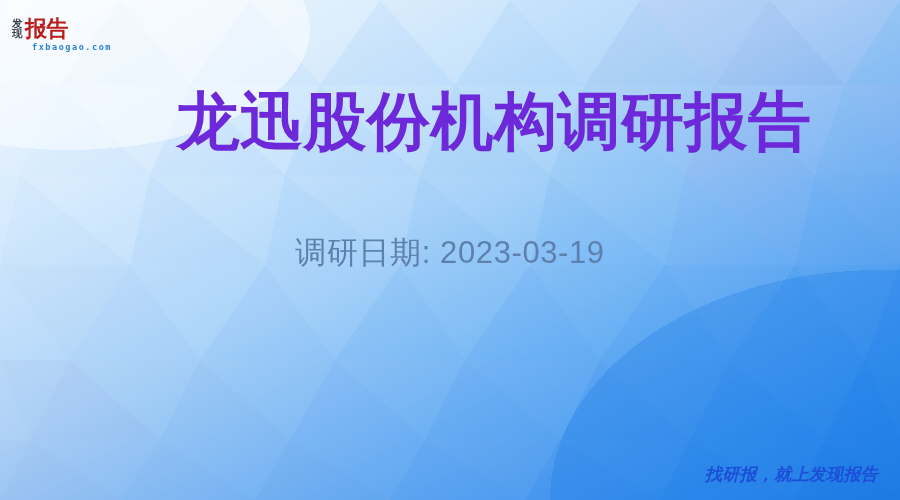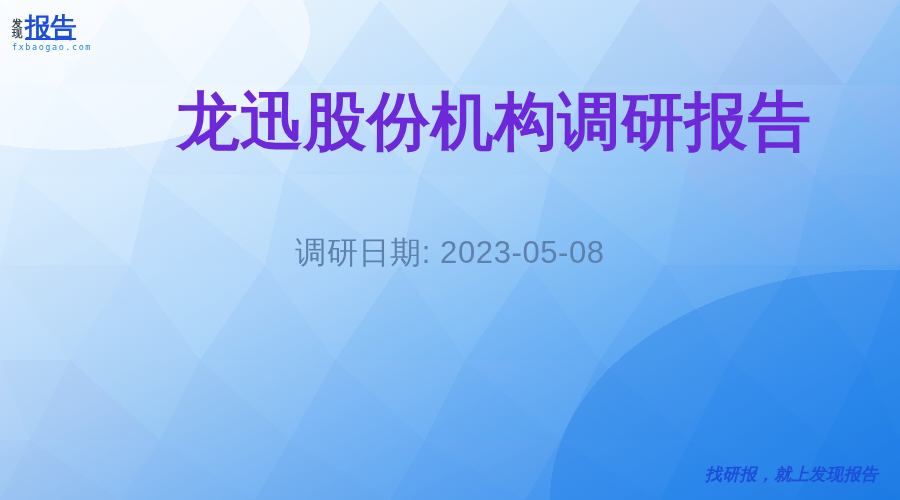--- a/index.html
+++ b/index.html
@@ -50,34 +50,34 @@
     margin-right: 3px;
     padding-bottom: 1px;
   }
   #logo-stack span {
     font-size: 10.5px;
     font-weight: 700;
     color: #3c4450;
     letter-spacing: -0.4px;
   }
   #logo-main {
-    font-size: 26px;
+    font-size: 22px;
     font-weight: 800;
-    color: #1d4ed8;
+    color: #b91c1c;
     letter-spacing: -0.5px;
     line-height: 0.95;
-    text-decoration: underline;
   }
   #logo-url {
     margin-top: 2px;
     font-size: 8.5px;
-    font-weight: 400;
+    font-weight: 700;
     color: #2a7fd4;
     letter-spacing: 1.55px;
     font-family: "DejaVu Sans Mono", monospace;
+    text-align: right;
   }
 
   
   #title {
     position: absolute;
     left: 0;
     top: 87px;
     width: 900px;
     text-align: center;
     font-size: 63px;
@@ -247,17 +247,17 @@
         <span>发</span>
         <span>现</span>
       </div>
       <div id="logo-main">报告</div>
     </div>
     <div id="logo-url">fxbaogao.com</div>
   </div>
 
   <div id="title">龙迅股份机构调研报告</div>
 
-  <div id="subtitle">调研日期: 2023-05-08</div>
+  <div id="subtitle">调研日期: 2023-03-19</div>
 
   <div id="tagline">找研报，就上发现报告</div>
 
 </div>
 
 </body></html>

